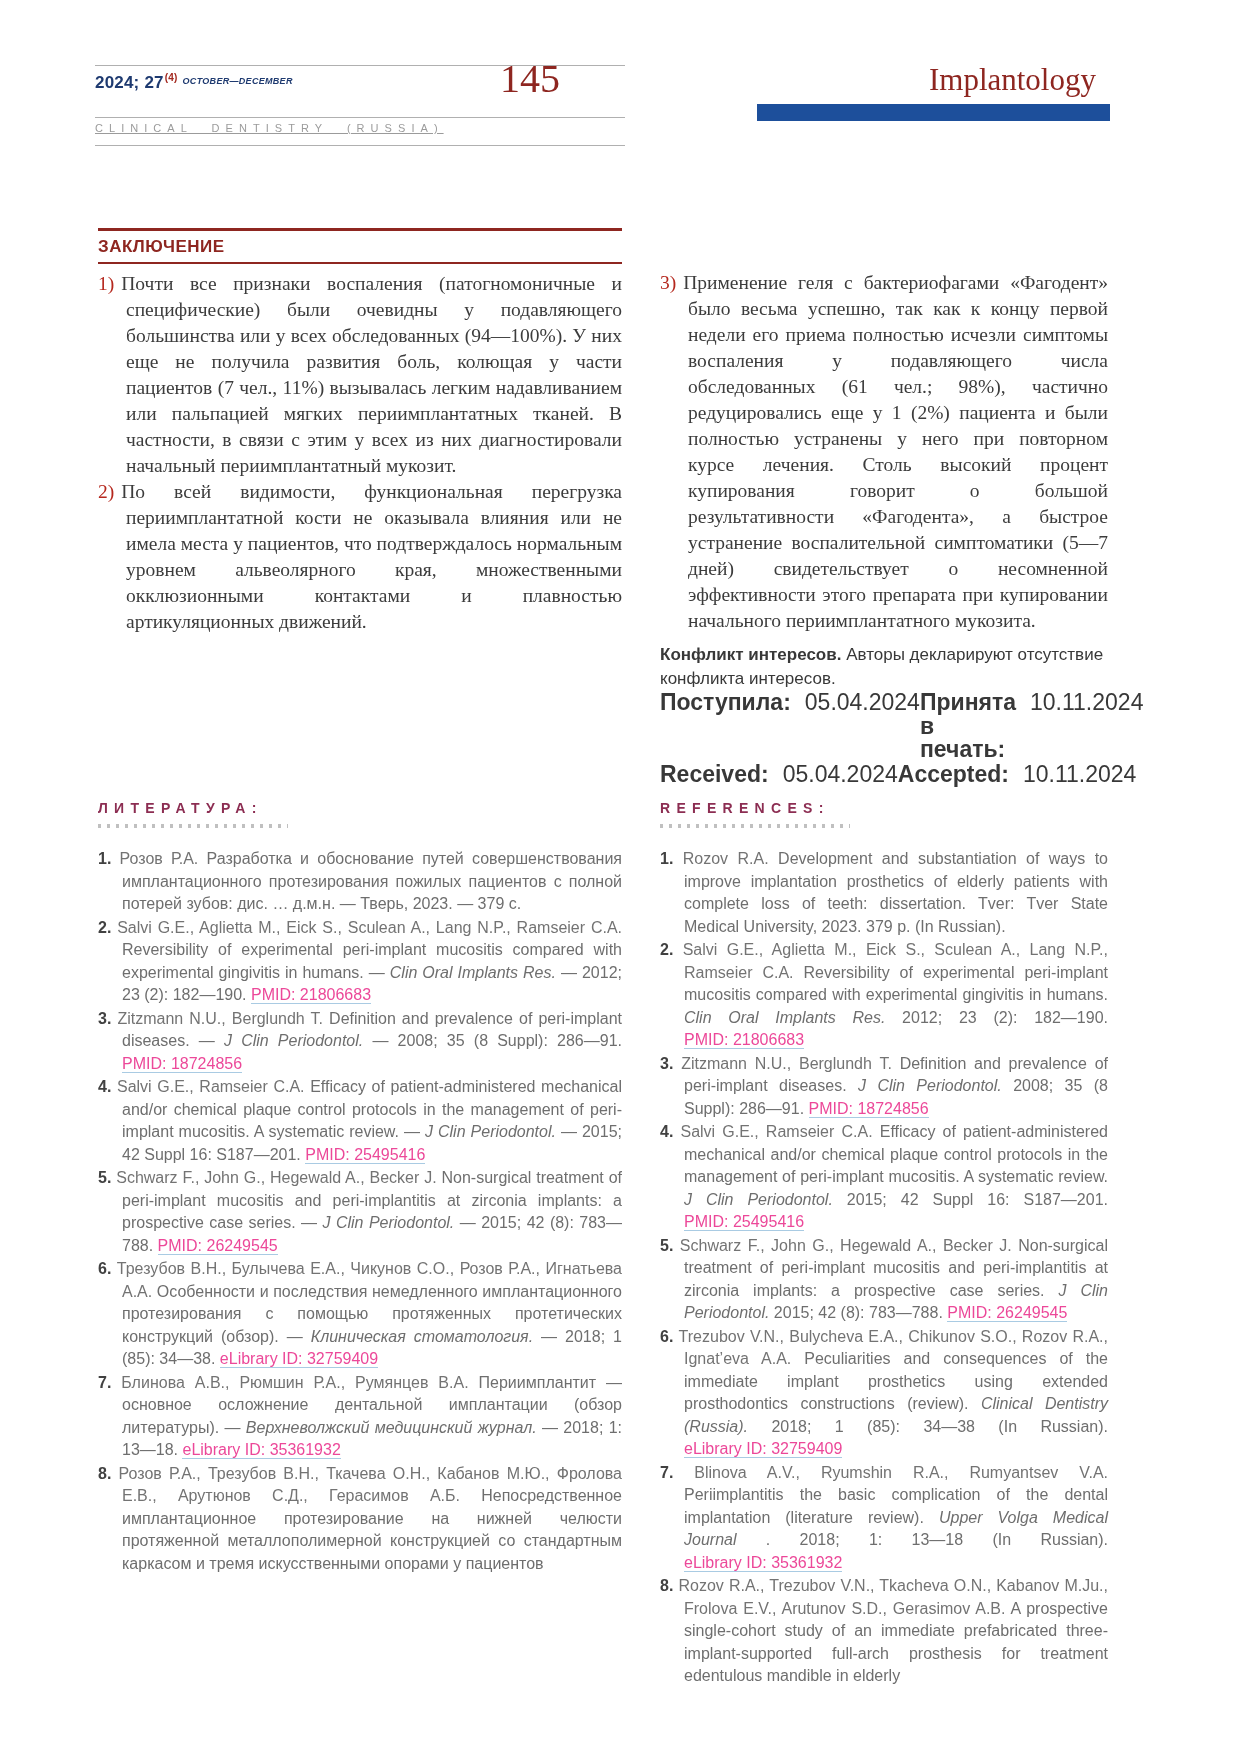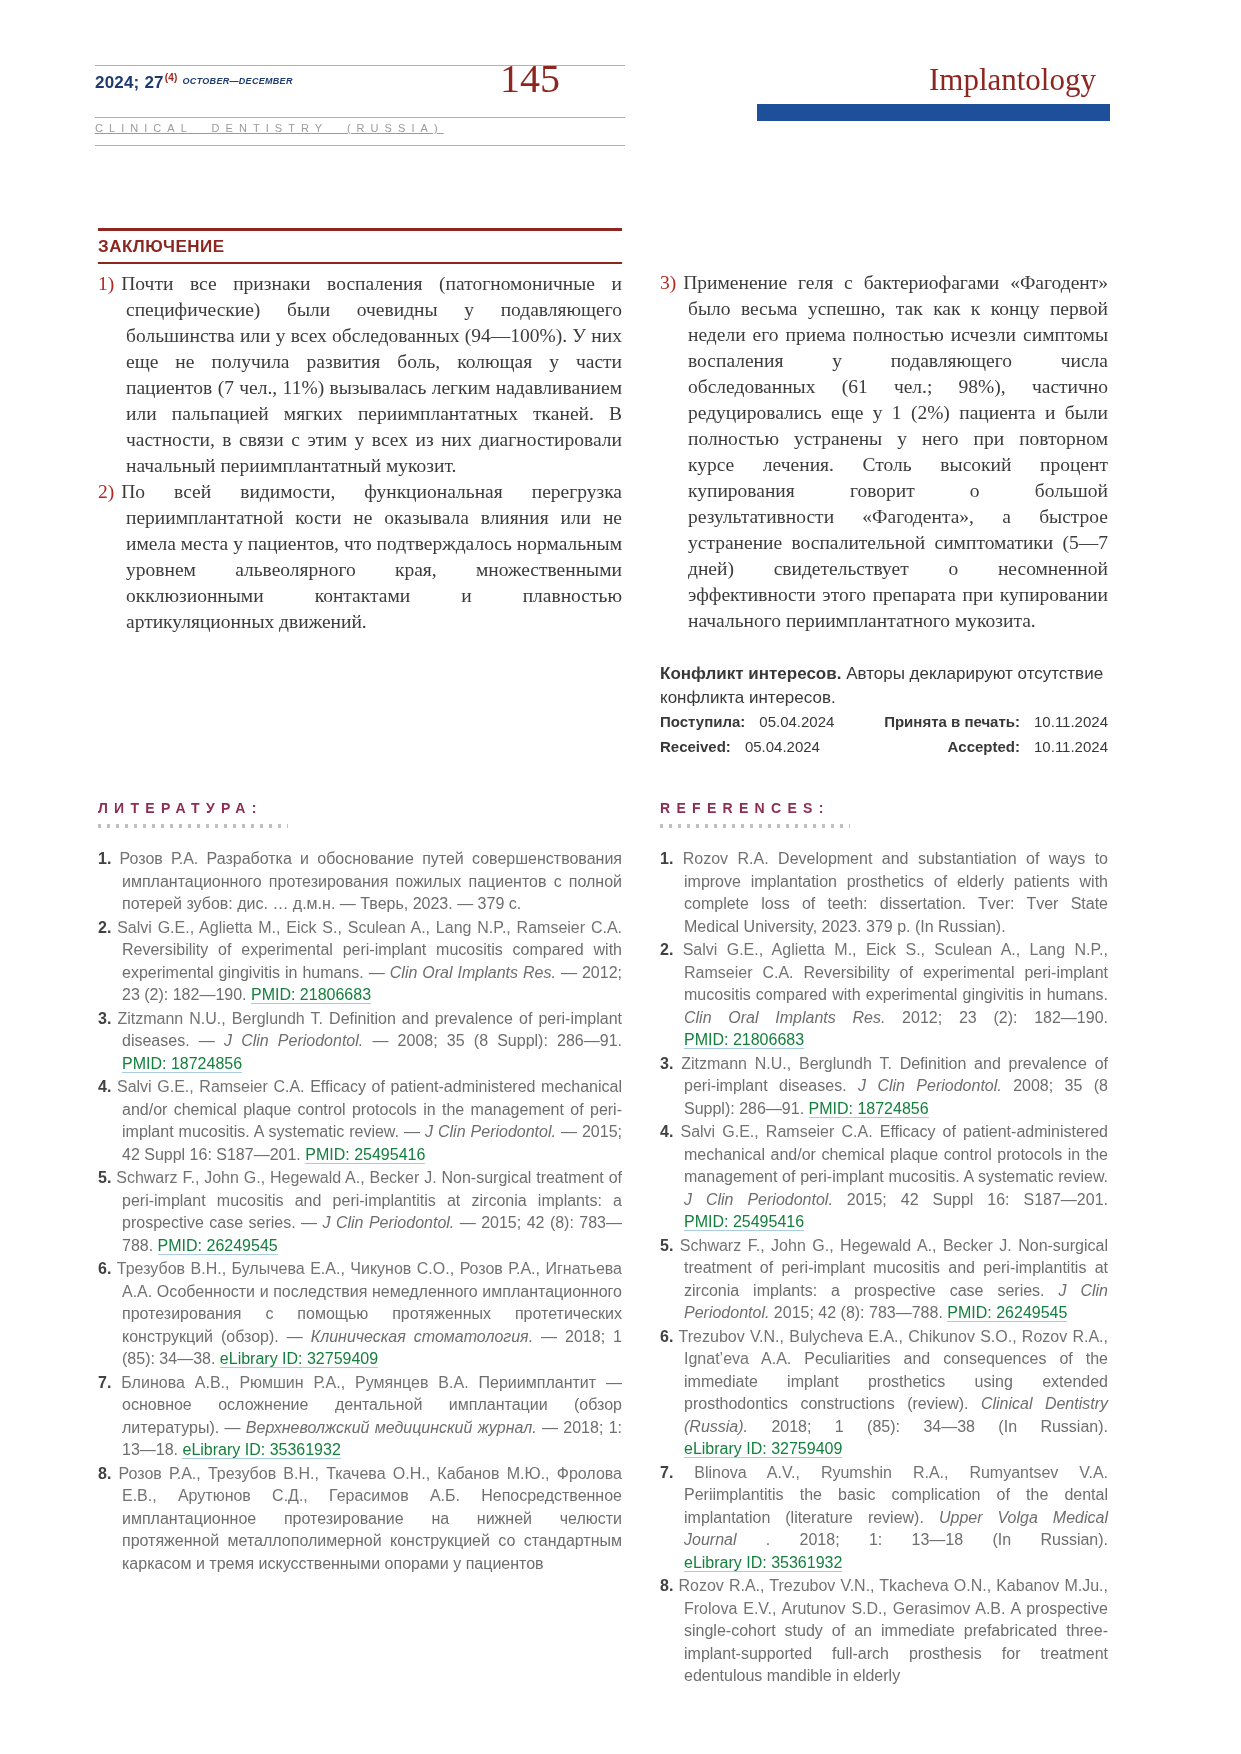--- a/index.html
+++ b/index.html
@@ -51,24 +51,24 @@
   }
   .body-text { font-size:19.5px; line-height:26px; text-align:justify; color:#3c3c3c; }
   .concl-list { list-style:none; }
   .concl-list li { padding-left:28px; text-indent:-28px; }
   .concl-list li .num { color:#b5281e; padding-right:7px; }
   .concl-list li .itxt { }
 
   
   .conflict {
     font-family:"Liberation Sans", sans-serif; font-size:17px; line-height:23.5px;
-    color:#383838; margin-top:28px;
+    color:#383838; margin-top:9px;
   }
   .conflict .b { font-weight:bold; }
-  .cdates { display:flex; justify-content:space-between; font-family:"Liberation Sans", sans-serif; font-size:15px; line-height:23.5px; color:#383838; margin-top:1px; }
+  .cdates { display:flex; justify-content:space-between; font-family:"Liberation Sans", sans-serif; font-size:23px; line-height:23.5px; color:#383838; margin-top:1px; }
   .cdates .grp { display:flex; }
   .cdates .lbl { font-weight:bold; }
   .cdates .val { margin-left:14px; }
   .conflict-en { margin-top:24px; }
 
   
   .refs-left  { position:absolute; left:98px;  top:800px; width:524px; }
   .refs-right { position:absolute; left:660px; top:800px; width:448px; }
   .refs-title {
     font-family:"Liberation Sans", sans-serif; font-weight:bold; font-size:14px;
@@ -81,21 +81,21 @@
   .ref-list {
     list-style:none; margin-top:20px;
     font-family:"Liberation Sans", sans-serif; font-size:16px; line-height:22.5px;
     color:#6e6e6e; text-align:justify;
   }
   .ref-list li { padding-left:24px; text-indent:-24px; margin-bottom:1px; }
   .ref-b { font-weight:normal; color:#737373; }
   .ref-num { font-weight:bold; color:#414141; }
   .ref-i { font-style:italic; }
   .ref-link {
-    color:#15803d; text-decoration:none;
+    color:#ec4899; text-decoration:none;
     border-bottom:1.5px solid #a9cbe3; white-space:nowrap;
   }
 </style>
 </head>
 <body>
 
 <div class="page">
 
   <div class="hdr-rule r1"></div>
   <div class="issue-line">

